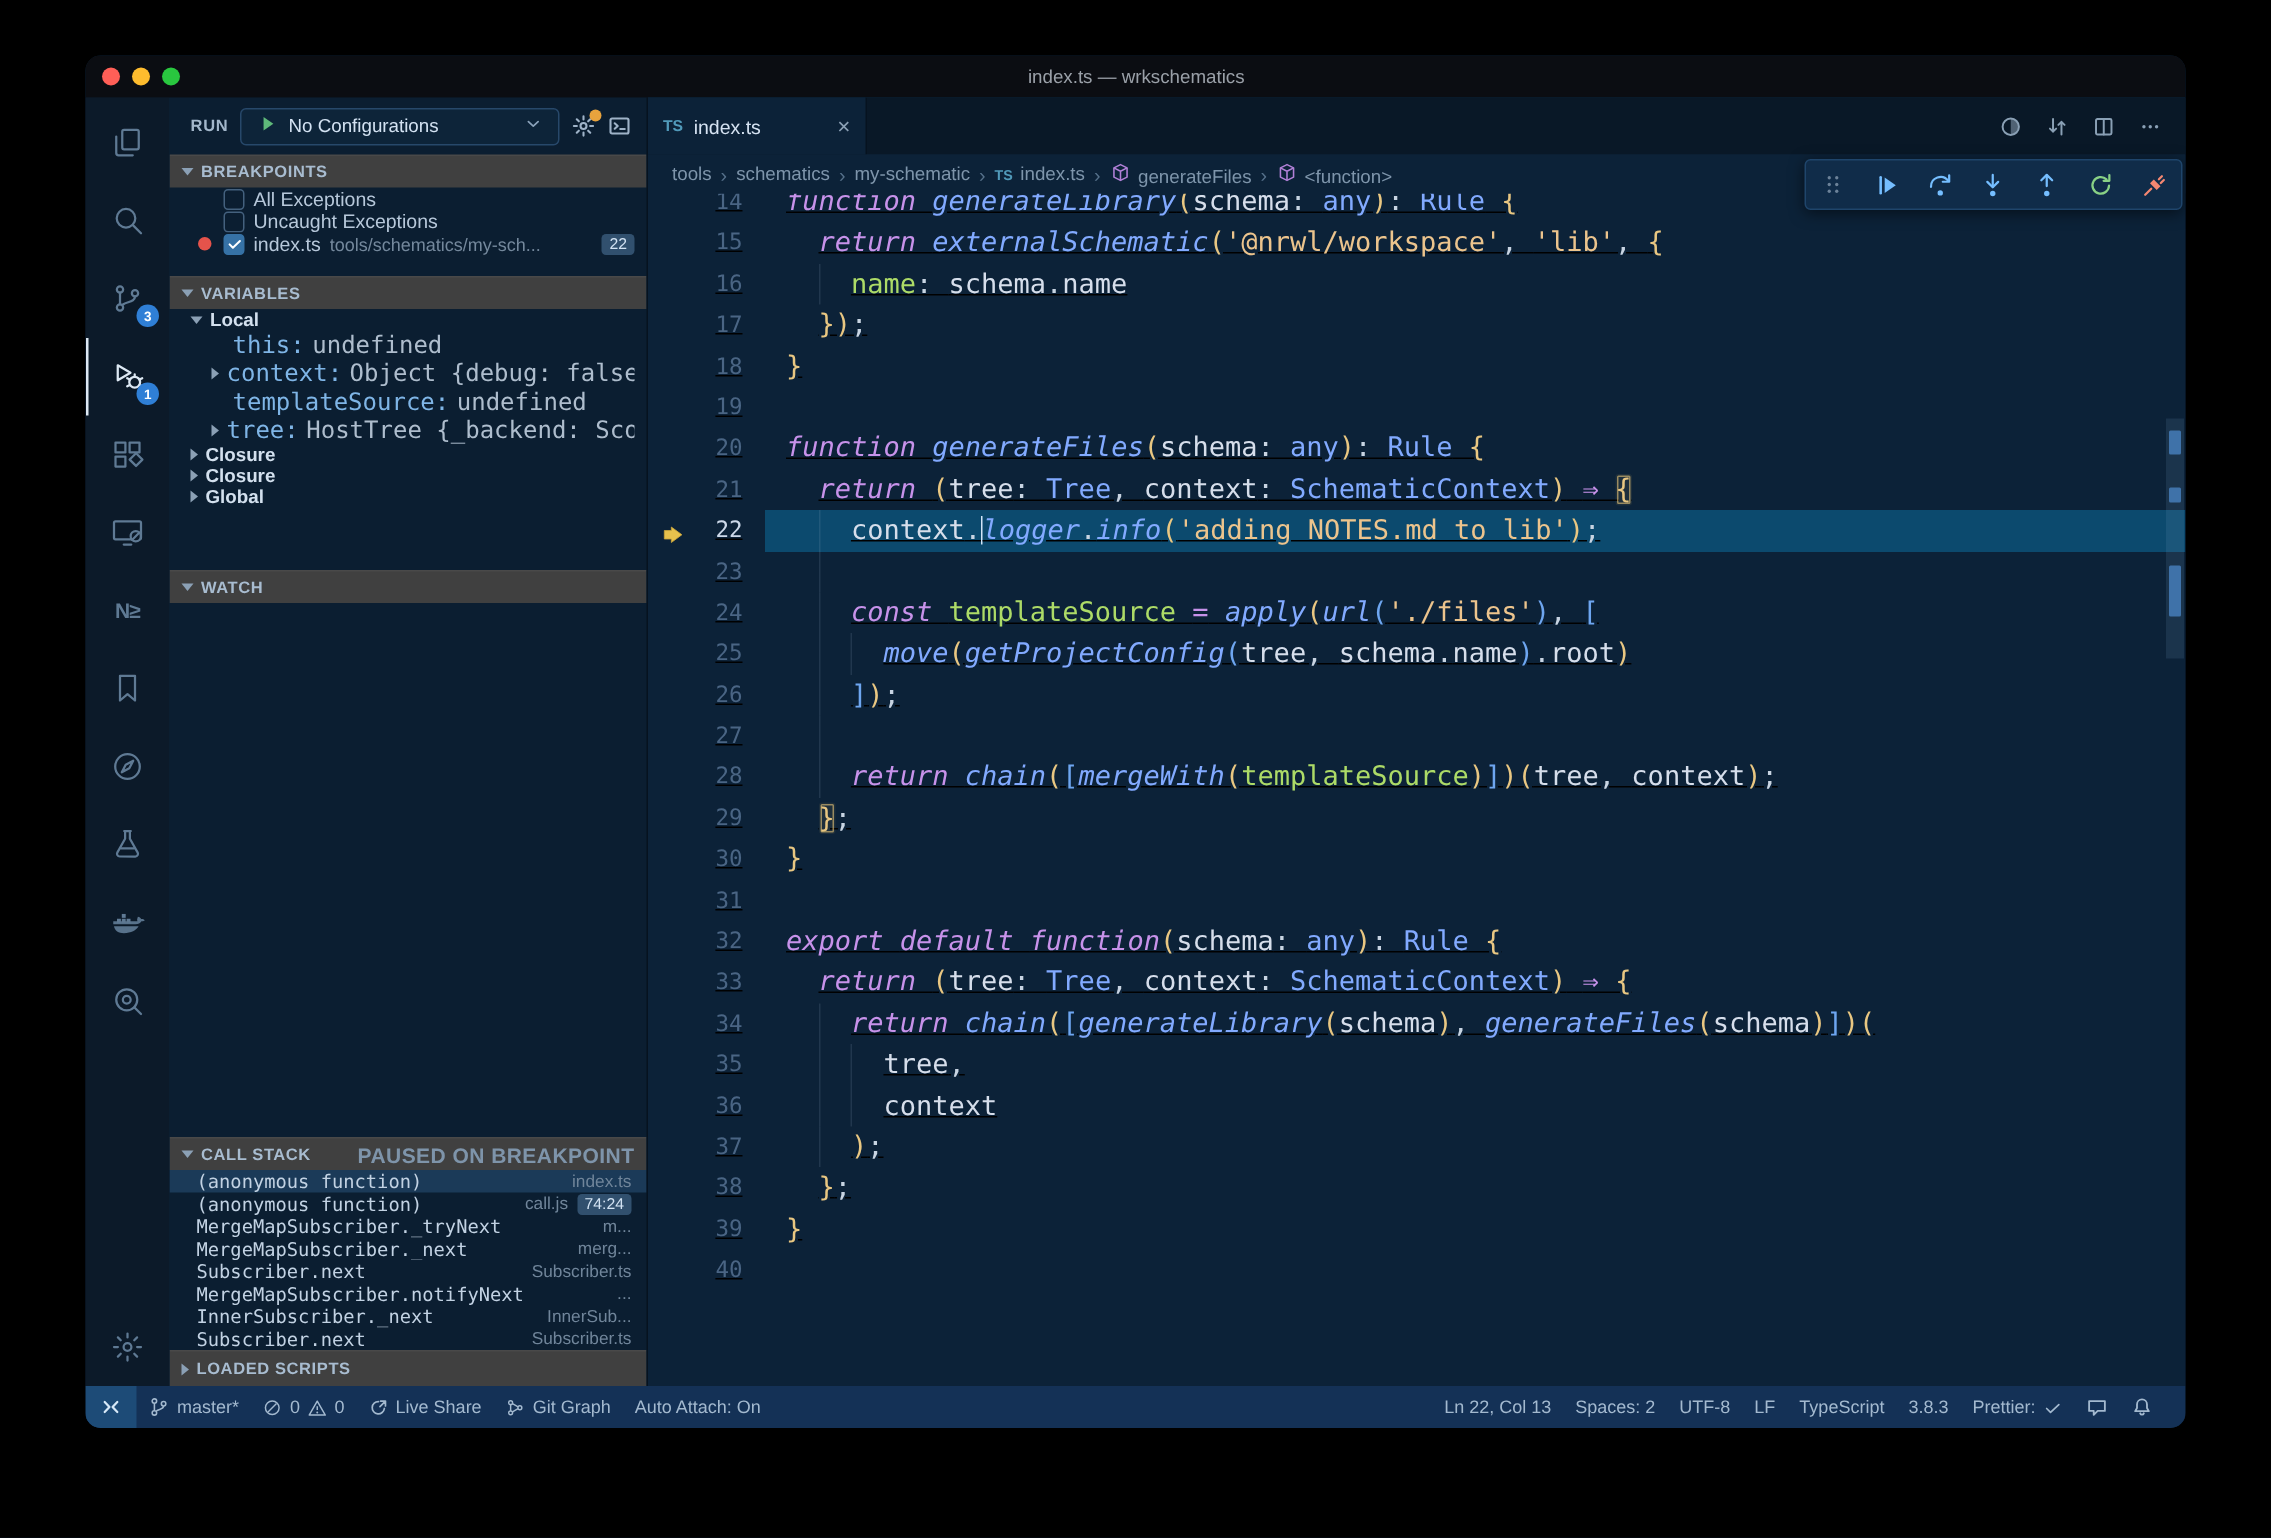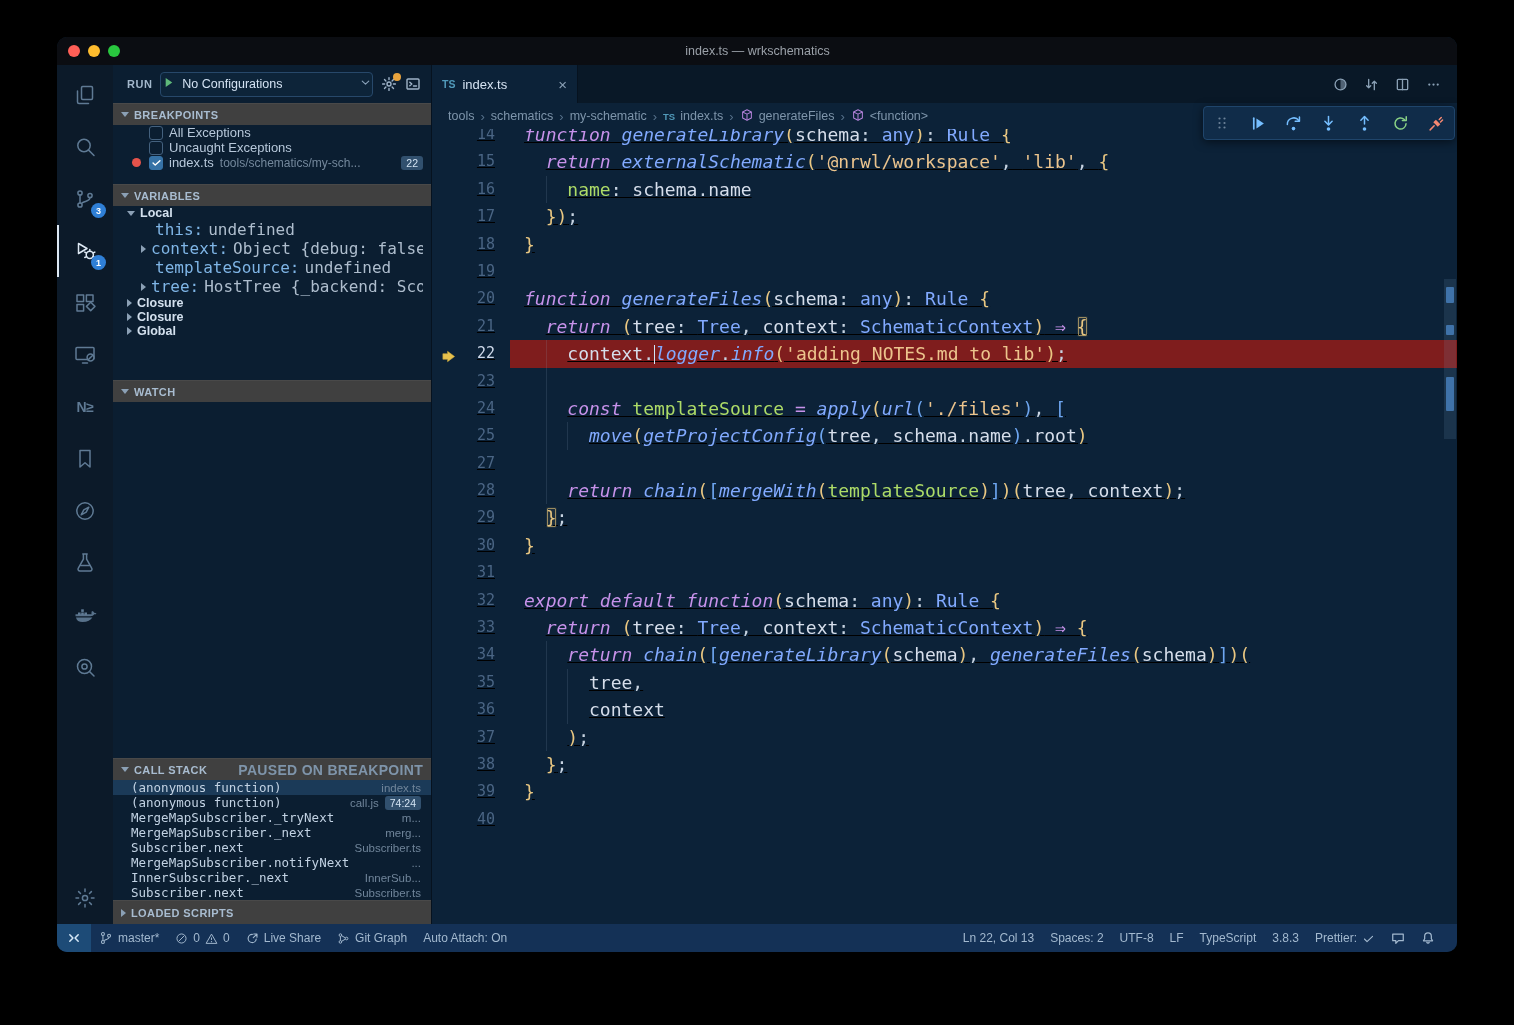--- a/index.html
+++ b/index.html
@@ -29,21 +29,21 @@
           display:flex; align-items:center; justify-content:center; padding:0 3px; font-weight:700;}
   .act-spacer{ flex:1; }
   .nx{ font-weight:800; font-size:14px; letter-spacing:-.5px; }
 
   
   .sidebar{ flex:0 0 319px; background:#0b1e31; border-right:1px solid #06121f;
             display:flex; flex-direction:column; min-height:0; overflow:hidden; }
   .run-row{ flex:0 0 38px; display:flex; align-items:center; gap:8px; padding:0 10px 0 14px; }
   .run-label{ font-size:11px; font-weight:700; color:#a3b7cb; letter-spacing:.5px; }
   .config-select{ flex:1; display:flex; align-items:center; height:25px; background:#0d2439;
-                  border:1px solid #27486a; border-radius:4px; padding:0 0; gap:6px;
+                  border:1px solid #27486a; border-radius:4px; padding:0 10px; gap:6px;
                   color:#d3e2f2; font-size:12.5px; cursor:pointer; min-width:0;}
   .config-select .lbl{ white-space:nowrap; overflow:hidden; }
   .config-select .chev-end{ margin-left:auto; color:#8aa2ba; }
   .iconbtn{ position:relative; color:#9fb3c8; cursor:pointer; display:flex; align-items:center; }
   .gear-dot{ position:absolute; top:-3px; right:-4px; width:8px; height:8px; border-radius:50%; background:#e8a33d; }
 
   .sect-head{ flex:0 0 22px; display:flex; align-items:center; gap:5px; padding:0 8px;
               font-size:11px; font-weight:700; color:#a8bcd0; letter-spacing:.4px;
               background:#404040; border-top:1px solid rgba(255,255,255,.05); cursor:pointer;}
   .tri-d{ width:0; height:0; border-left:4px solid transparent; border-right:4px solid transparent;
@@ -90,33 +90,33 @@
   .tab{ width:146px; background:#0c2238; display:flex; align-items:center; gap:7px;
         padding:0 10px; font-size:13px; color:#d6e3f2; border-right:1px solid #06121f; cursor:pointer;}
   .tsico{ color:#519aba; font-weight:700; font-size:10.5px; }
   .tab-close{ margin-left:auto; color:#8ba0b5; font-size:15px; cursor:pointer; }
   .tab-actions{ margin-left:auto; display:flex; align-items:center; gap:16px; padding-right:16px;
                 color:#8aa0b5; }
   .tab-actions .icon{ cursor:pointer; display:flex; }
 
   .breadcrumbs{ flex:0 0 26px; display:flex; align-items:center; gap:6px; padding:0 16px;
                 font-size:12.5px; color:#7e95ab; background:#0c2238; position:relative; z-index:3;}
-  .crumb{ display:flex; align-items:center; gap:5px; cursor:pointer; white-space:nowrap;}
+  .crumb{ display:flex; align-items:flex-end; gap:5px; cursor:pointer; white-space:nowrap;}
   .crumb .tsico{ font-size:9.5px; }
   .crumb-sep{ color:#55708a; font-size:13px; }
 
   .code-viewport{ flex:1 1 auto; overflow:hidden; position:relative; }
   .code-scroll{ margin-top:-8px; }
   .code-line{ display:flex; height:27.4px; line-height:27.4px;
               font-family:"DejaVu Sans Mono",monospace; font-size:18px; white-space:pre;text-decoration:underline; }
   .gutter{ flex:0 0 78px; text-align:right; padding-right:15px; color:#4a6584;
            font-size:15px; position:relative; cursor:pointer;}
   .dbg-arrow{ position:absolute; left:9px; top:6px; }
   .line-content{ flex:1 1 auto; padding-left:14px; }
-  .code-line.current .line-content{ background:#7f1d1d; }
+  .code-line.current .line-content{ background:#0c4a6e; }
   .code-line.current .gutter{ color:#cdd9ea; }
   .ind{ display:inline-block; width:21.67px; height:27.4px; vertical-align:top;
         border-left:1px solid rgba(140,165,190,.16); }
   .ind0{ border-left-color:transparent; }
 
   .tk-kw{ color:#c792ea; font-style:italic; }
   .tk-fn{ color:#82aaff; font-style:italic; }
   .tk-ty{ color:#82aaff; }
   .tk-v{ color:#d6deeb; }
   .tk-pu{ color:#c8d4e2; }
@@ -534,20 +534,21 @@
             <div class="code-line"><div class="gutter"><span class="ln">18</span></div><div class="line-content"><span class="tk-p1">}</span></div></div>
             <div class="code-line"><div class="gutter"><span class="ln">19</span></div><div class="line-content"></div></div>
             <div class="code-line"><div class="gutter"><span class="ln">20</span></div><div class="line-content"><span class="tk-kw">function </span><span class="tk-fn">generateFiles</span><span class="tk-p1">(</span><span class="tk-v">schema</span><span class="tk-pu">: </span><span class="tk-ty">any</span><span class="tk-p1">)</span><span class="tk-pu">: </span><span class="tk-ty">Rule</span><span class="tk-p1"> {</span></div></div>
             <div class="code-line"><div class="gutter"><span class="ln">21</span></div><div class="line-content"><span class="ind ind0"></span><span class="tk-kw">return </span><span class="tk-p1">(</span><span class="tk-v">tree</span><span class="tk-pu">: </span><span class="tk-ty">Tree</span><span class="tk-pu">, </span><span class="tk-v">context</span><span class="tk-pu">: </span><span class="tk-ty">SchematicContext</span><span class="tk-p1">)</span><span class="tk-pu"> </span><span class="tk-arrow">⇒</span><span class="tk-pu"> </span><span class="tk-p1 tk-bm">{</span></div></div>
             <div class="code-line current"><div class="gutter"><span class="icon dbg-arrow"><svg viewBox="0 0 16 16" width="15" height="15">
                     <path d="M2 5h5V2.5L14.5 8 7 13.5V11H2z" fill="#e7c14d" stroke="#caa53a" stroke-width="0.6"></path>
                   </svg></span><span class="ln">22</span></div><div class="line-content"><span class="ind ind0"></span><span class="ind"></span><span class="tk-v">context</span><span class="tk-pu">.</span><span class="tk-cur"></span><span class="tk-fn">logger</span><span class="tk-pu">.</span><span class="tk-fn">info</span><span class="tk-p1">(</span><span class="tk-str">'adding NOTES.md to lib'</span><span class="tk-p1">)</span><span class="tk-pu">;</span></div></div>
             <div class="code-line"><div class="gutter"><span class="ln">23</span></div><div class="line-content"><span class="ind ind0"></span><span class="ind"></span></div></div>
             <div class="code-line"><div class="gutter"><span class="ln">24</span></div><div class="line-content"><span class="ind ind0"></span><span class="ind"></span><span class="tk-kw">const </span><span class="tk-key">templateSource</span><span class="tk-pu"> </span><span class="tk-op">=</span><span class="tk-pu"> </span><span class="tk-fn">apply</span><span class="tk-p1">(</span><span class="tk-fn">url</span><span class="tk-p2">(</span><span class="tk-str">'./files'</span><span class="tk-p2">)</span><span class="tk-pu">, </span><span class="tk-p2">[</span></div></div>
             <div class="code-line"><div class="gutter"><span class="ln">25</span></div><div class="line-content"><span class="ind ind0"></span><span class="ind"></span><span class="ind"></span><span class="tk-fn">move</span><span class="tk-p1">(</span><span class="tk-fn">getProjectConfig</span><span class="tk-p2">(</span><span class="tk-v">tree</span><span class="tk-pu">, </span><span class="tk-v">schema</span><span class="tk-pu">.</span><span class="tk-v">name</span><span class="tk-p2">)</span><span class="tk-pu">.</span><span class="tk-v">root</span><span class="tk-p1">)</span></div></div>
+            <div class="code-line"><div class="gutter"><span class="ln">26</span></div><div class="line-content"><span class="ind ind0"></span><span class="ind"></span><span class="tk-p2">]</span><span class="tk-p1">)</span><span class="tk-pu">;</span></div></div>
             <div class="code-line"><div class="gutter"><span class="ln">27</span></div><div class="line-content"><span class="ind ind0"></span><span class="ind"></span></div></div>
             <div class="code-line"><div class="gutter"><span class="ln">28</span></div><div class="line-content"><span class="ind ind0"></span><span class="ind"></span><span class="tk-kw">return </span><span class="tk-fn">chain</span><span class="tk-p1">(</span><span class="tk-p2">[</span><span class="tk-fn">mergeWith</span><span class="tk-p1">(</span><span class="tk-key">templateSource</span><span class="tk-p1">)</span><span class="tk-p2">]</span><span class="tk-p1">)</span><span class="tk-p1">(</span><span class="tk-v">tree</span><span class="tk-pu">, </span><span class="tk-v">context</span><span class="tk-p1">)</span><span class="tk-pu">;</span></div></div>
             <div class="code-line"><div class="gutter"><span class="ln">29</span></div><div class="line-content"><span class="ind ind0"></span><span class="tk-p1 tk-bm">}</span><span class="tk-pu">;</span></div></div>
             <div class="code-line"><div class="gutter"><span class="ln">30</span></div><div class="line-content"><span class="tk-p1">}</span></div></div>
             <div class="code-line"><div class="gutter"><span class="ln">31</span></div><div class="line-content"></div></div>
             <div class="code-line"><div class="gutter"><span class="ln">32</span></div><div class="line-content"><span class="tk-kw">export </span><span class="tk-kw">default </span><span class="tk-kw">function</span><span class="tk-p1">(</span><span class="tk-v">schema</span><span class="tk-pu">: </span><span class="tk-ty">any</span><span class="tk-p1">)</span><span class="tk-pu">: </span><span class="tk-ty">Rule</span><span class="tk-p1"> {</span></div></div>
             <div class="code-line"><div class="gutter"><span class="ln">33</span></div><div class="line-content"><span class="ind ind0"></span><span class="tk-kw">return </span><span class="tk-p1">(</span><span class="tk-v">tree</span><span class="tk-pu">: </span><span class="tk-ty">Tree</span><span class="tk-pu">, </span><span class="tk-v">context</span><span class="tk-pu">: </span><span class="tk-ty">SchematicContext</span><span class="tk-p1">)</span><span class="tk-pu"> </span><span class="tk-arrow">⇒</span><span class="tk-p1"> {</span></div></div>
             <div class="code-line"><div class="gutter"><span class="ln">34</span></div><div class="line-content"><span class="ind ind0"></span><span class="ind"></span><span class="tk-kw">return </span><span class="tk-fn">chain</span><span class="tk-p1">(</span><span class="tk-p2">[</span><span class="tk-fn">generateLibrary</span><span class="tk-p1">(</span><span class="tk-v">schema</span><span class="tk-p1">)</span><span class="tk-pu">, </span><span class="tk-fn">generateFiles</span><span class="tk-p1">(</span><span class="tk-v">schema</span><span class="tk-p1">)</span><span class="tk-p2">]</span><span class="tk-p1">)</span><span class="tk-p1">(</span></div></div>
             <div class="code-line"><div class="gutter"><span class="ln">35</span></div><div class="line-content"><span class="ind ind0"></span><span class="ind"></span><span class="ind"></span><span class="tk-v">tree</span><span class="tk-pu">,</span></div></div>
             <div class="code-line"><div class="gutter"><span class="ln">36</span></div><div class="line-content"><span class="ind ind0"></span><span class="ind"></span><span class="ind"></span><span class="tk-v">context</span></div></div>

